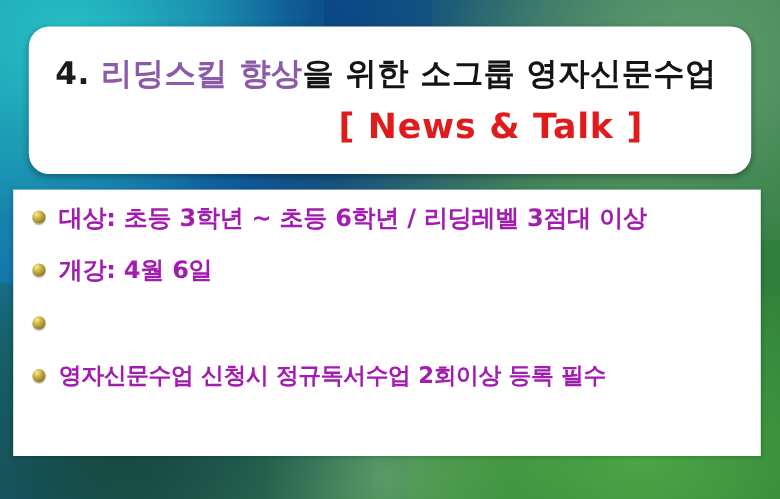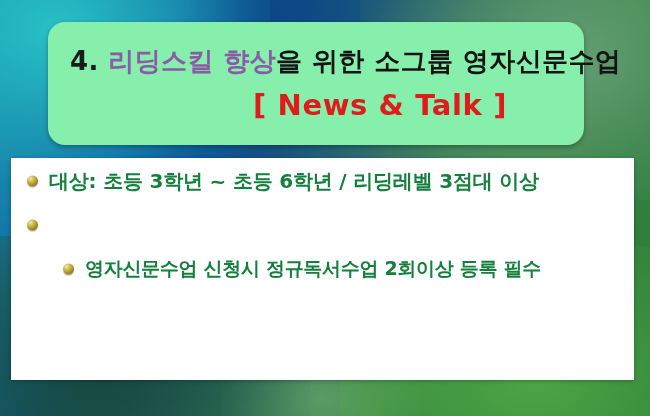--- a/index.html
+++ b/index.html
@@ -93,47 +93,46 @@
         rgba(150,205,140,0.30) 0%,
         rgba(150,205,140,0.10) 45%,
         rgba(150,205,140,0) 75%);
   }
 
   
   .title-card {
     position: absolute;
     left: 24px;
     top: 22px;
-    width: 536px;
+    width: 602px;
     height: 123px;
-    background: #86efac;
+    background: #ffffff;
     border-radius: 17px;
     box-shadow: 0 2px 5px rgba(0,0,0,0.30);
     box-sizing: border-box;
-    margin-left: 24px;
   }
 
   .title-line {
     position: absolute;
     left: 22px;
     top: 22px;
     white-space: nowrap;
     font-size: 26px;
     letter-spacing: 0.4px;
     font-family: "DejaVu Sans", "Liberation Sans", sans-serif;
     font-weight: 600;
   }
   .t-num   { color: #1b1b1b; }
   .t-hl    { color: #8b5aa8; }
   .t-rest  { color: #141414; }
 
   .subtitle {
     position: absolute;
     left: 0;
-    right: 77px;
+    right: 90px;
     top: 66px;
     text-align: right;
     color: #e01b1b;
     font-size: 29px;
     font-weight: bold;
     letter-spacing: 0.6px;
     font-family: "DejaVu Sans", "Liberation Sans", sans-serif;
     white-space: nowrap;
   }
 
@@ -157,41 +156,41 @@
   }
 
   .bullet-row {
     position: relative;
     display: flex;
     align-items: center;
     min-height: 30px;
     padding-left: 38px;
     margin-bottom: 14px;
   }
-  .bullet-row:last-child { margin-bottom: 0; margin-left: 36px; }
+  .bullet-row:last-child { margin-bottom: 0; }
 
   .bullet-dot {
     position: absolute;
     left: 16px;
     top: 50%;
     transform: translateY(-50%);
     width: 11px;
     height: 11px;
     border-radius: 50%;
     background:
       radial-gradient(circle at 33% 28%,
         #f2e9a6 0%,
         #d4c155 26%,
         #a8922c 58%,
         #6e5f17 100%);
     box-shadow: 0 1px 1px rgba(0,0,0,0.35);
   }
 
   .bullet-text {
-    color: #15803d;
+    color: #a21caf;
     font-weight: bold;
     white-space: nowrap;
     font-family: "DejaVu Sans", "Liberation Sans", sans-serif;
   }
   .sz-lg { font-size: 20px; letter-spacing: -0.2px; }
   .sz-md { font-size: 19px; letter-spacing: -0.3px; }
   .sz-sm { font-size: 16px; letter-spacing: -0.45px; }
 </style>
 </head>
 <body>
@@ -214,20 +213,24 @@
   </div>
 
   <div class="body-panel">
     <ul class="bullet-list">
 
       <li class="bullet-row">
         <span class="bullet-dot"></span>
         <span class="bullet-text sz-lg">대상: 초등 3학년 ~ 초등 6학년 / 리딩레벨 3점대 이상</span>
       </li>
 
+      <li class="bullet-row">
+        <span class="bullet-dot"></span>
+        <span class="bullet-text sz-lg">개강: 4월 6일</span>
+      </li>
 
       <li class="bullet-row">
         <span class="bullet-dot"></span>
       </li>
 
 
       <li class="bullet-row">
         <span class="bullet-dot"></span>
         <span class="bullet-text sz-md">영자신문수업 신청시 정규독서수업 2회이상 등록 필수</span>
       </li>

